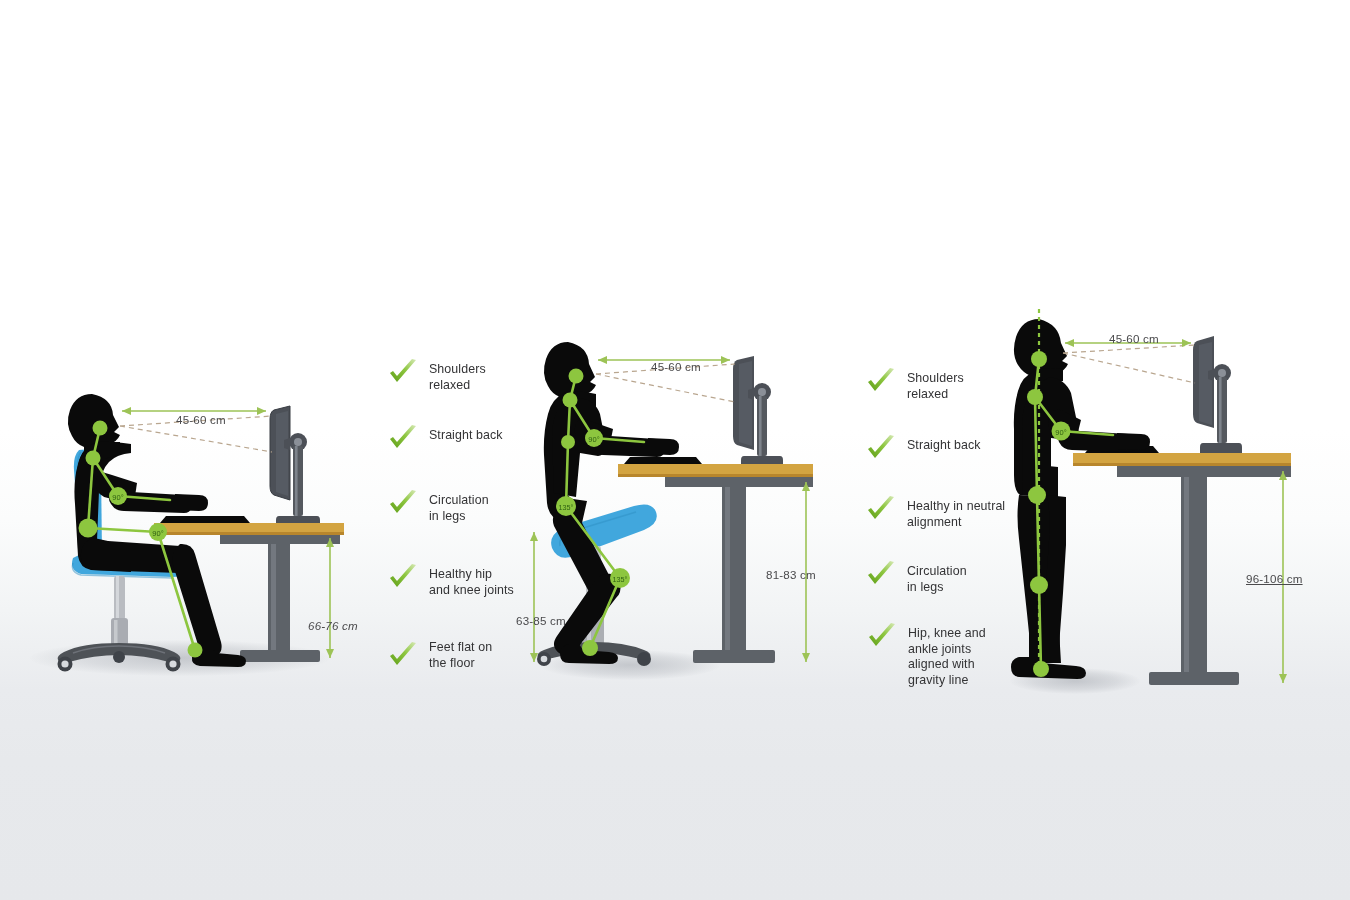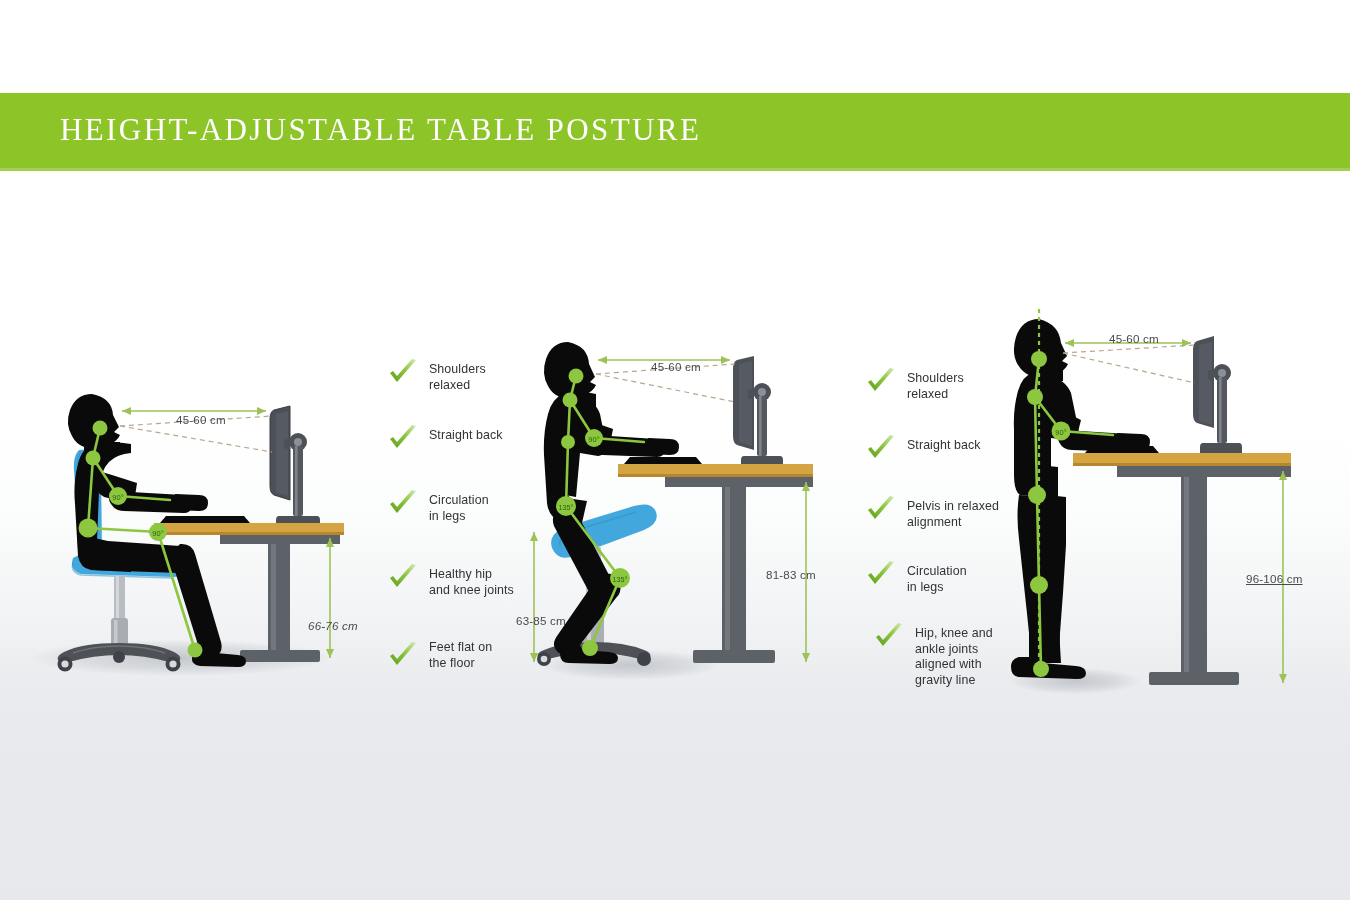--- a/index.html
+++ b/index.html
@@ -92,23 +92,20 @@
       rgba(120,125,135,0.16) 45%,
       rgba(120,125,135,0.0) 72%);
   }
   svg { display:block; overflow: visible; }
 </style>
 </head>
 <body>
 
 <div id="stage">
 
-  <div id="header-band">
-    <div id="header-title">HEIGHT-ADJUSTABLE TABLE POSTURE</div>
-  </div>
 
   <div class="panel" style="left:0;width:380px;">
 
     <div class="floor-shadow" style="left:30px; top:640px; width:300px; height:36px;"></div>
 
     <svg class="scene" style="left:40px; top:380px;" width="320" height="300" viewBox="0 0 320 300">
 
       <g>
 
         <path d="M39 70 q-6 6 -5 20 l6 84 q1 13 12 13 q10 0 10 -13 l-1 -86 q-1 -16 -9 -19 z" fill="#41a7dd"></path>
@@ -411,33 +408,33 @@
       <svg class="check-mark" viewBox="0 0 30 30">
         <path d="M2 15 L9 24 L28 2 L24 1 L9 18 L5 13 Z" fill="url(#cg1)"></path>
       </svg>
       <div class="check-label">Straight back</div>
     </div>
 
     <div class="check-row" style="left:0; top:128px;">
       <svg class="check-mark" viewBox="0 0 30 30">
         <path d="M2 15 L9 24 L28 2 L24 1 L9 18 L5 13 Z" fill="url(#cg1)"></path>
       </svg>
-      <div class="check-label">Pelvis in relaxed
+      <div class="check-label">Healthy in neutral
 alignment</div>
     </div>
 
     <div class="check-row" style="left:0; top:193px;">
       <svg class="check-mark" viewBox="0 0 30 30">
         <path d="M2 15 L9 24 L28 2 L24 1 L9 18 L5 13 Z" fill="url(#cg1)"></path>
       </svg>
       <div class="check-label">Circulation
 in legs</div>
     </div>
 
-    <div class="check-row" style="left:8px; top:255px;">
+    <div class="check-row" style="left:1px; top:255px;">
       <svg class="check-mark" viewBox="0 0 30 30">
         <path d="M2 15 L9 24 L28 2 L24 1 L9 18 L5 13 Z" fill="url(#cg1)"></path>
       </svg>
       <div class="check-label">Hip, knee and
 ankle joints
 aligned with
 gravity line</div>
     </div>
   </div>
 

